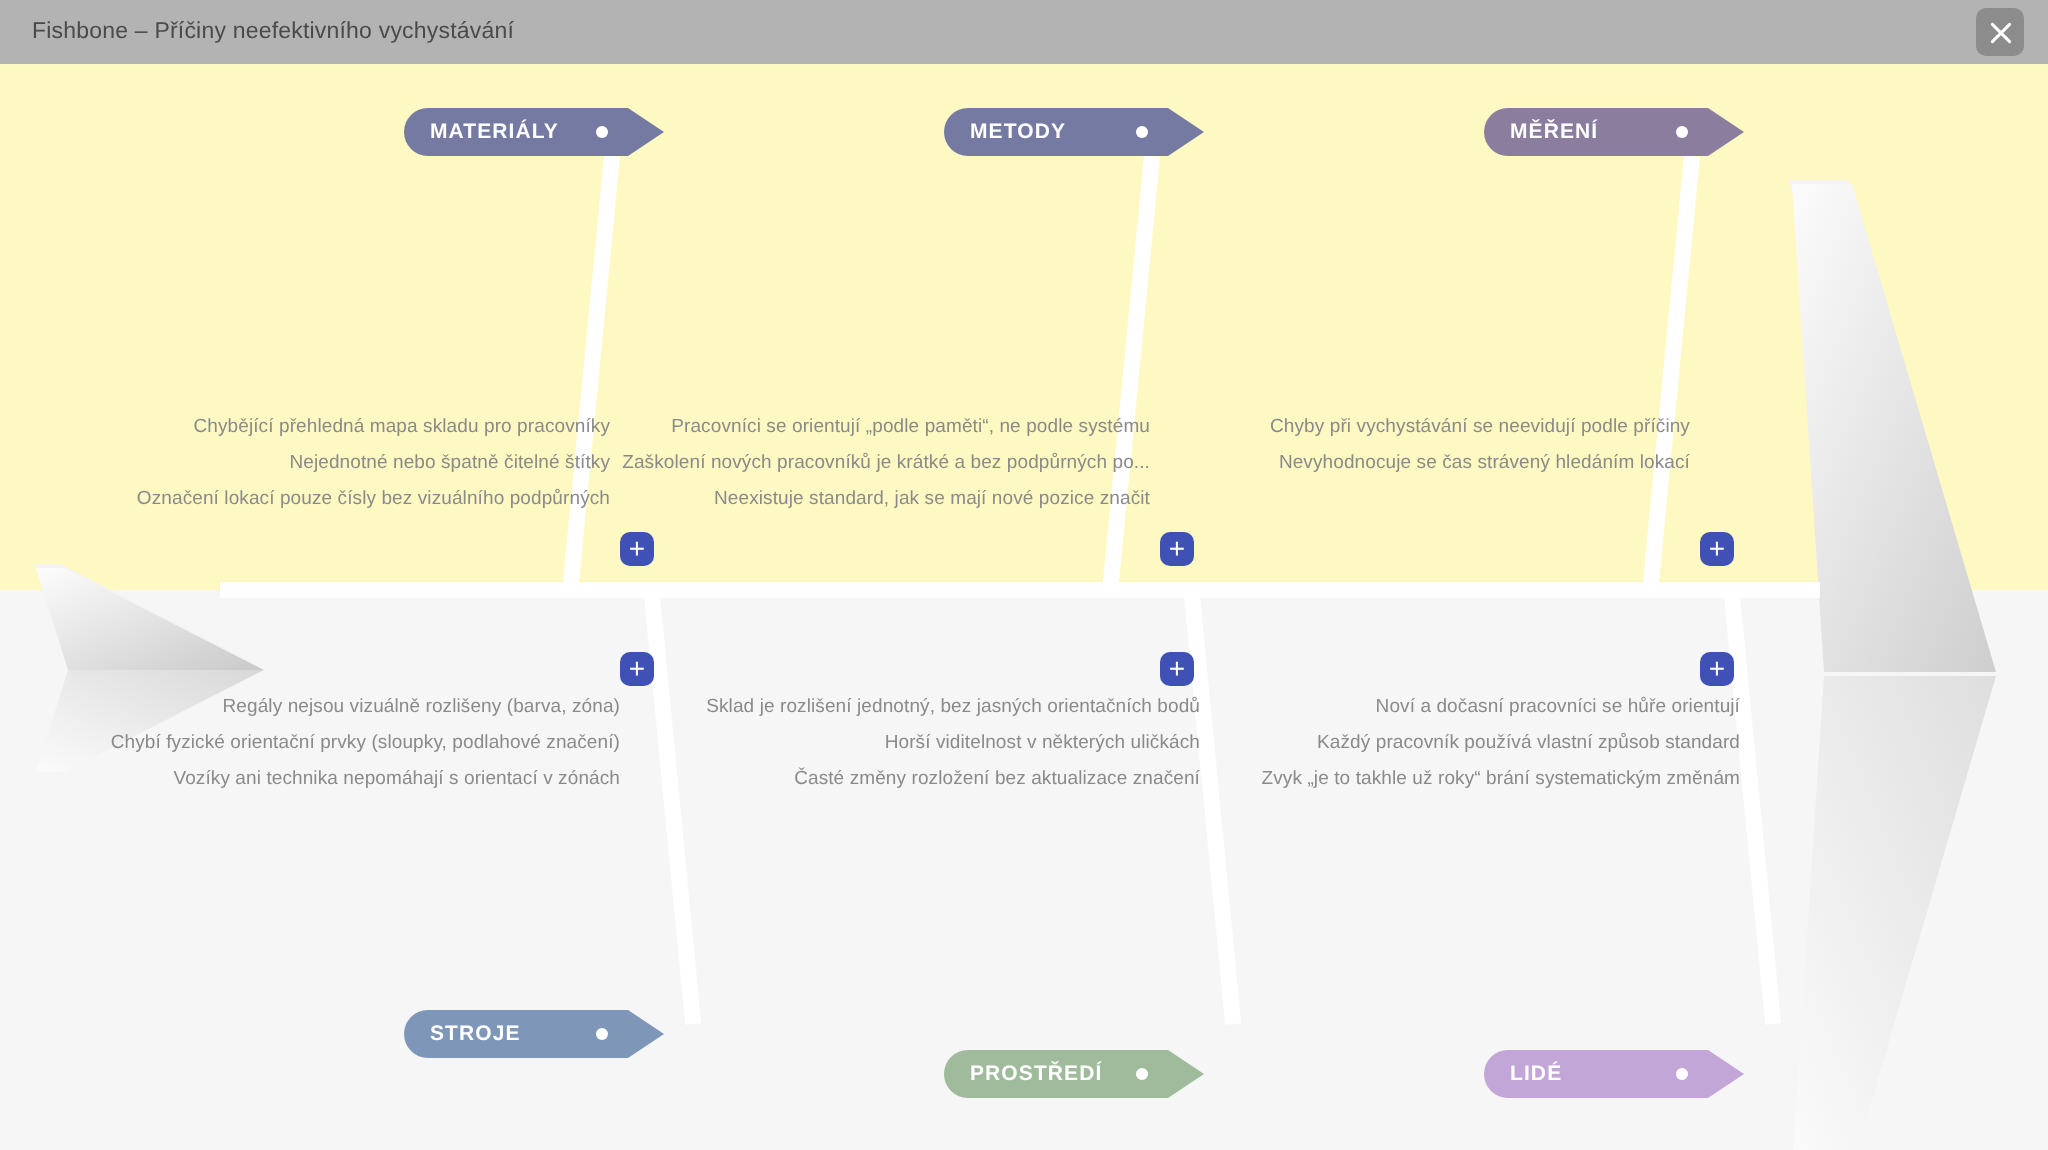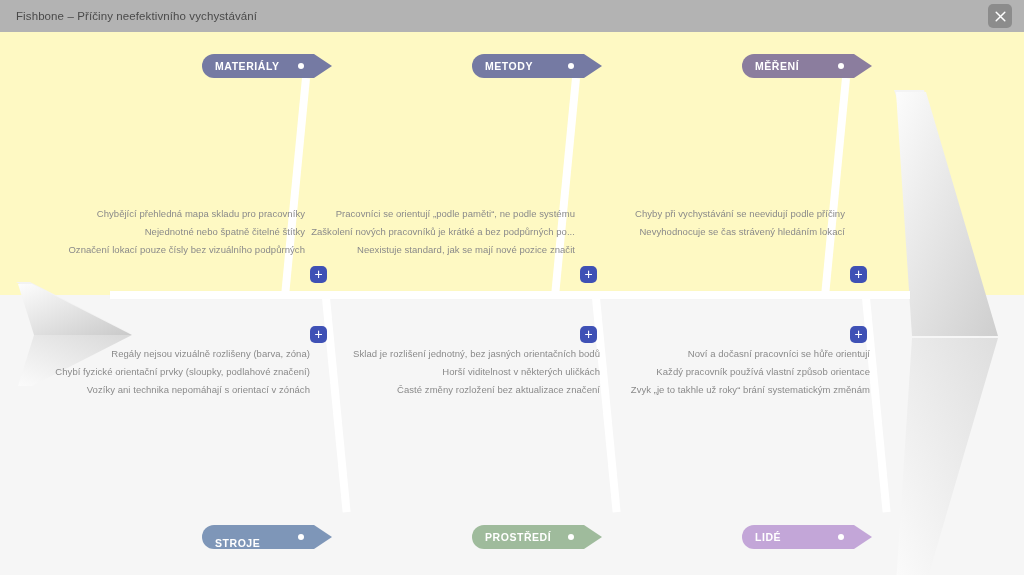--- a/index.html
+++ b/index.html
@@ -222,21 +222,21 @@
       <span class="cat-tip"></span>
       <span class="cat-dot"></span>
     </div>
 
     <div class="cat-label" style="left:742px; top:22px; background:#8b7d9e; color:#8b7d9e;">
       <span class="cat-text">MĚŘENÍ</span>
       <span class="cat-tip"></span>
       <span class="cat-dot"></span>
     </div>
 
-    <div class="cat-label" style="left:202px; top:493px; background:#7e96b8; color:#7e96b8;align-items:flex-end;">
+    <div class="cat-label" style="left:202px; top:473px; background:#7e96b8; color:#7e96b8;">
       <span class="cat-text">STROJE</span>
       <span class="cat-tip"></span>
       <span class="cat-dot"></span>
     </div>
 
     <div class="cat-label" style="left:472px; top:493px; background:#9fbb9c; color:#9fbb9c;">
       <span class="cat-text">PROSTŘEDÍ</span>
       <span class="cat-tip"></span>
       <span class="cat-dot"></span>
     </div>
@@ -289,18 +289,18 @@
       <div class="cause-line">Sklad je rozlišení jednotný, bez jasných orientačních bodů</div>
       <div class="cause-line">Horší viditelnost v některých uličkách</div>
       <div class="cause-line">Časté změny rozložení bez aktualizace značení</div>
     </div>
 
     <button class="plus-button" style="left:850px; top:294px;">
       <span>+</span>
     </button>
     <div class="causes align-right" style="left:620px; top:315px; width:250px;">
       <div class="cause-line">Noví a dočasní pracovníci se hůře orientují</div>
-      <div class="cause-line">Každý pracovník používá vlastní způsob orientace</div>
+      <div class="cause-line">Každý pracovník používá vlastní způsob standard</div>
       <div class="cause-line">Zvyk „je to takhle už roky“ brání systematickým změnám</div>
     </div>
 
   </div>
 </div>
 
 </body></html>

